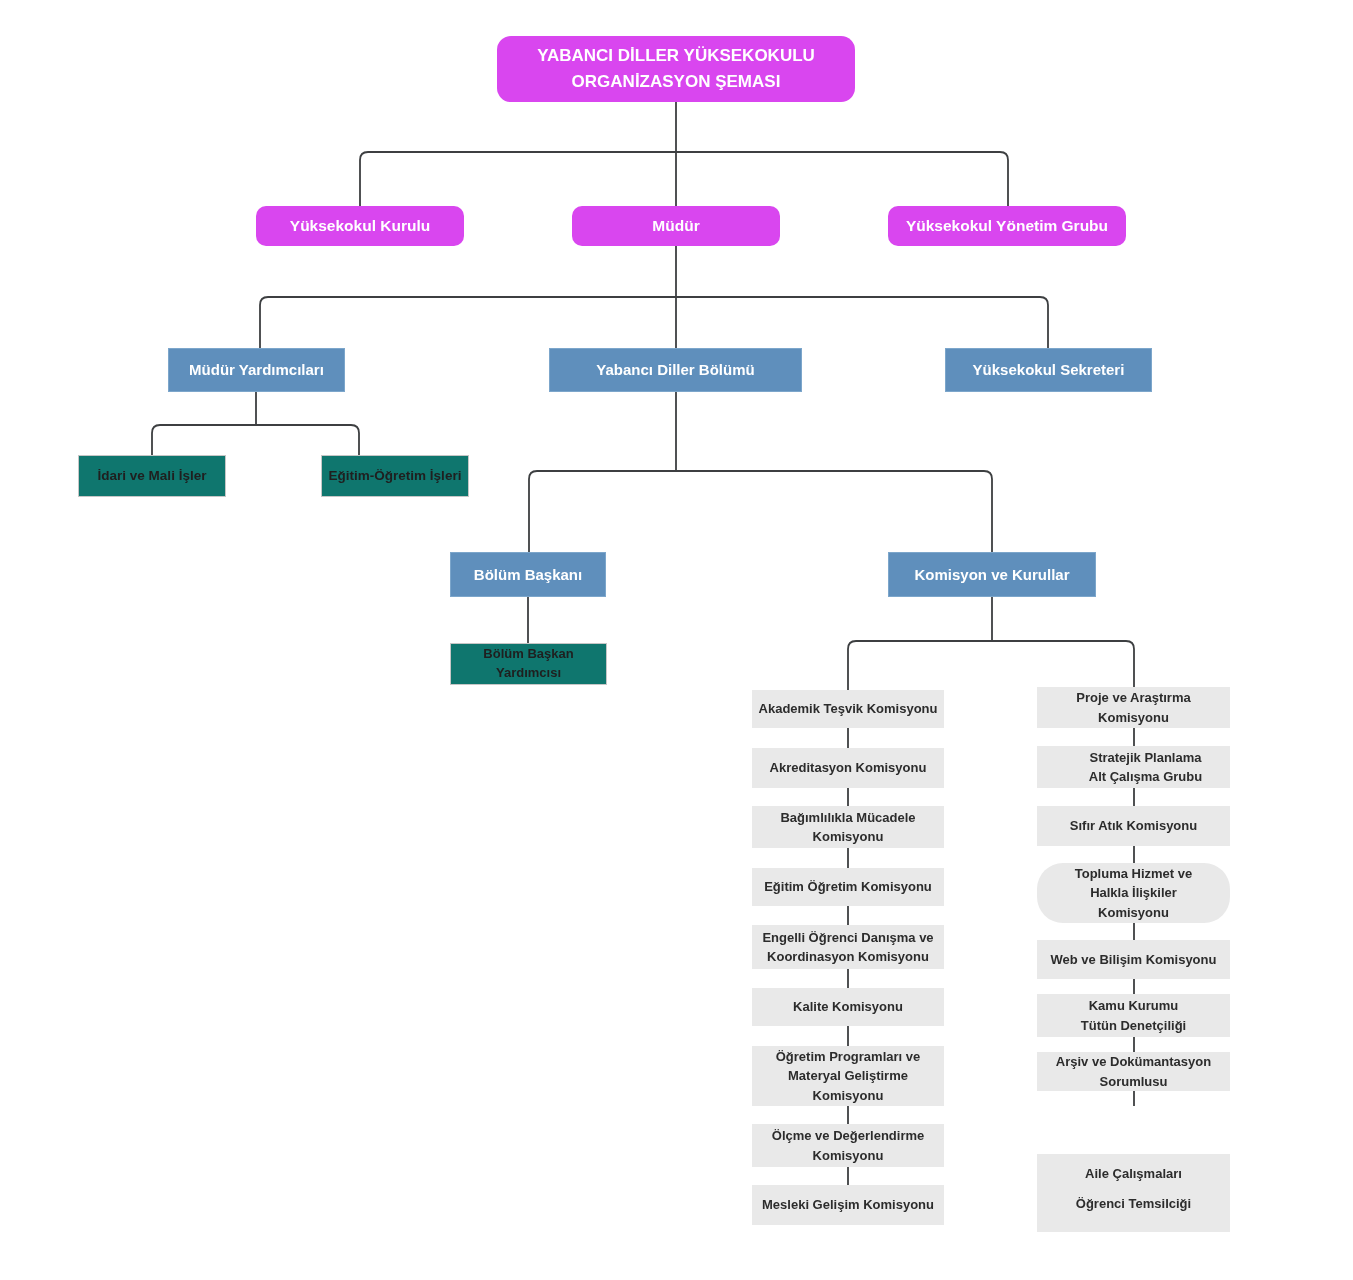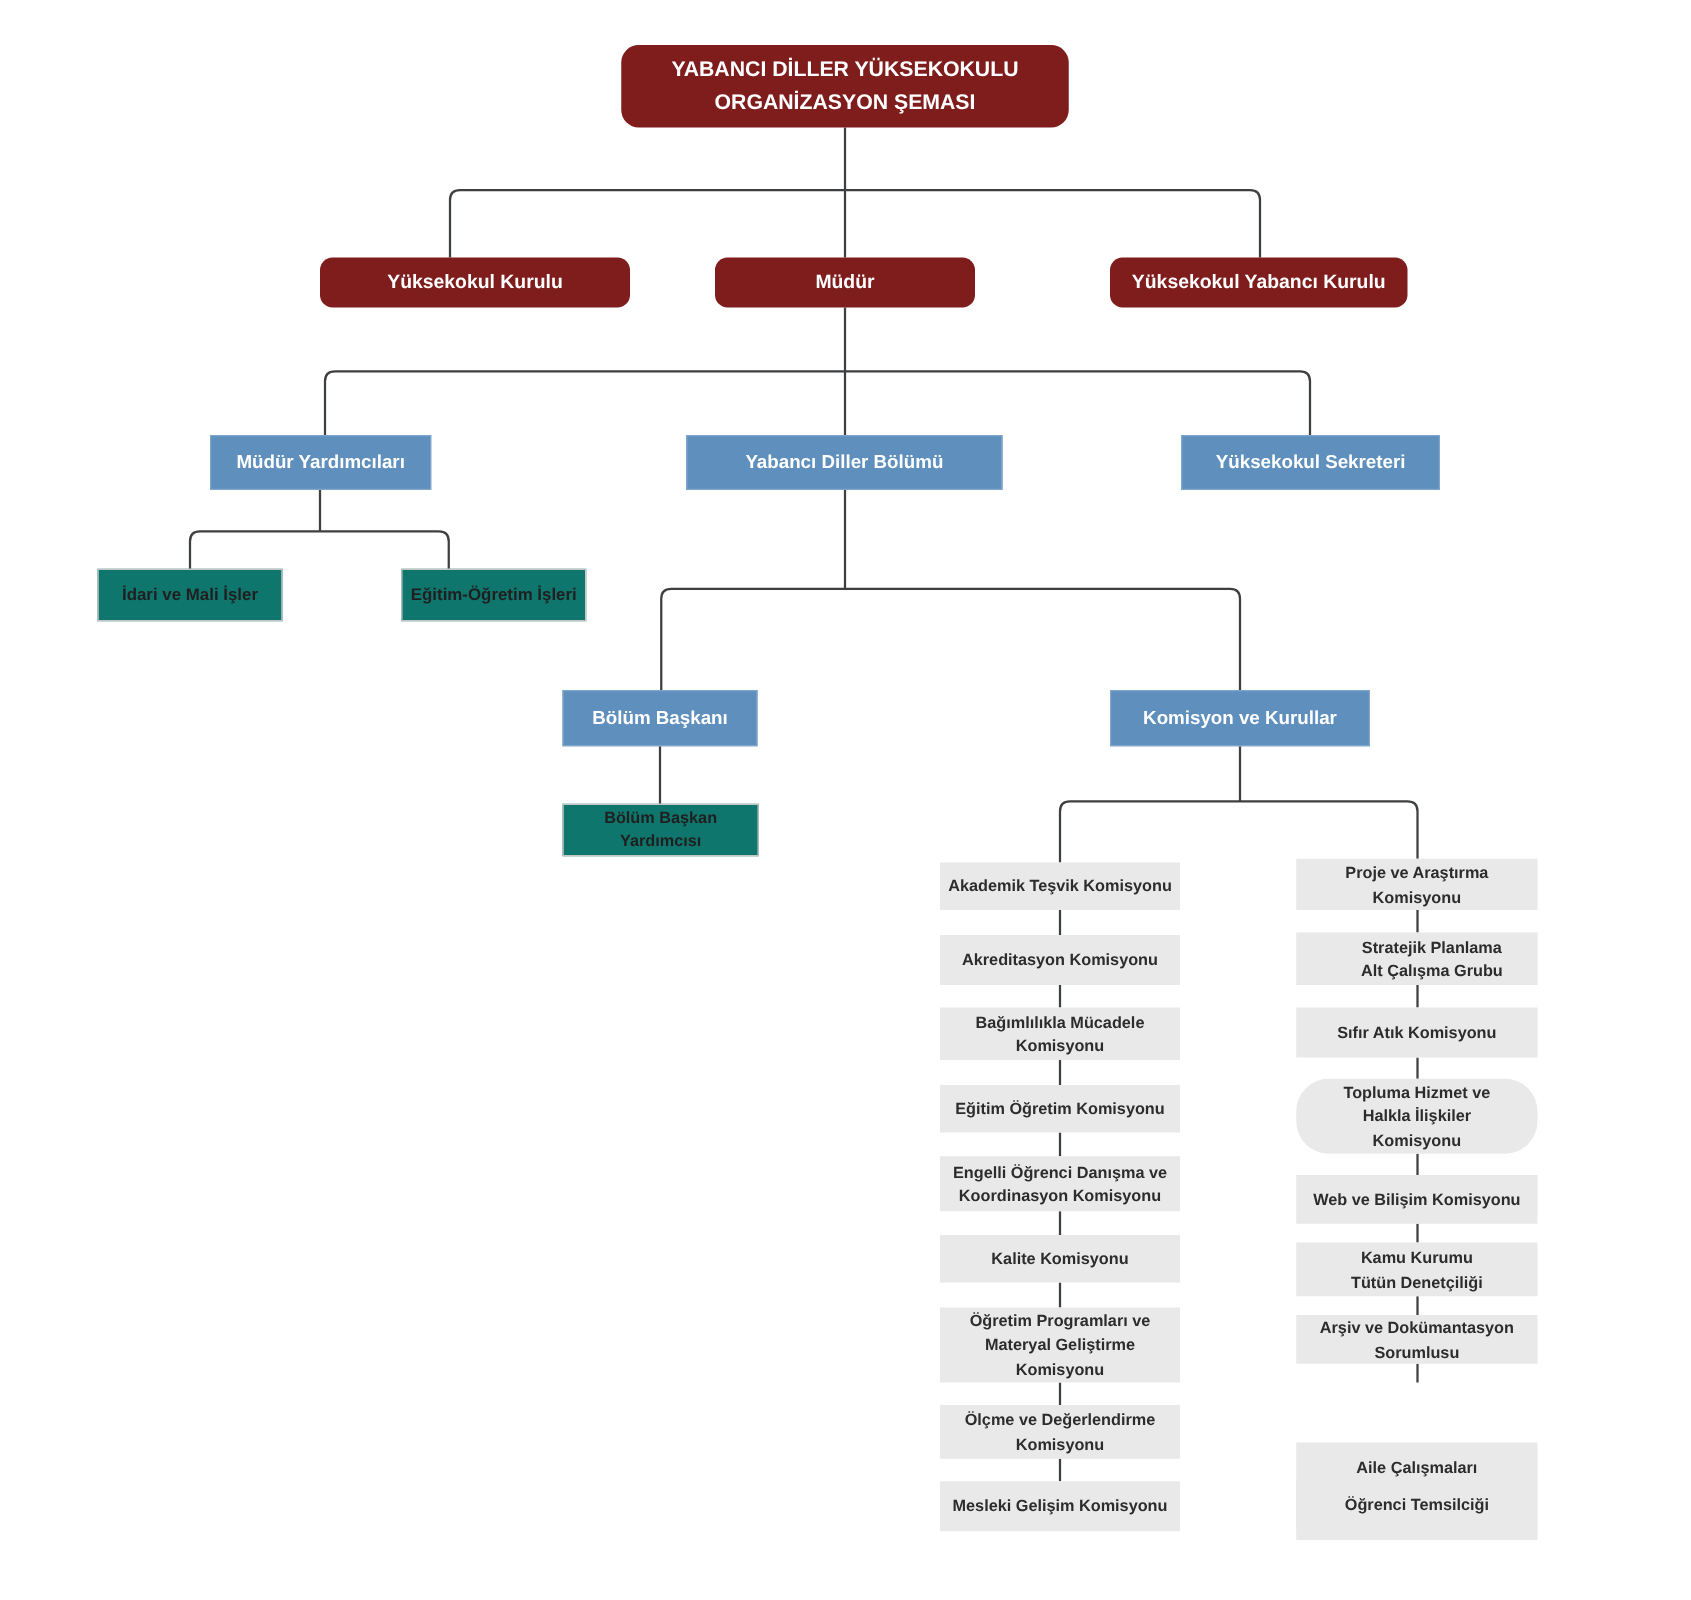--- a/index.html
+++ b/index.html
@@ -23,21 +23,21 @@
     display: flex;
     align-items: center;
     justify-content: center;
     text-align: center;
     white-space: pre-line;
     box-sizing: border-box;
     font-weight: 700;
     line-height: 1.45;
   }
   .navy {
-    background: #7f1d1d;
+    background: #d946ef;
     color: #ffffff;
     border-radius: 10px;
     font-size: 15.5px;
   }
   .navy.title-box {
     border-radius: 14px;
     font-size: 17px;
     line-height: 1.55;
   }
   .blue {
@@ -84,23 +84,23 @@
     <path d="M848,690 V649 Q848,641 856,641 H1126 Q1134,641 1134,649 V687"></path>
 
     <path d="M848,728 V748 M848,788 V806 M848,848 V868 M848,906 V925 M848,969 V988 M848,1026 V1046 M848,1106 V1124 M848,1167 V1185"></path>
 
     <path d="M1134,728 V746 M1134,788 V806 M1134,846 V863 M1134,923 V940 M1134,979 V994 M1134,1037 V1052 M1134,1091 V1106 M1134,1168 V1184"></path>
   </svg>
 
   <div class="node navy title-box" style="left:497px; top:36px; width:358px; height:66px;">YABANCI DİLLER YÜKSEKOKULU
 ORGANİZASYON ŞEMASI</div>
 
-  <div class="node navy" style="left:256px; top:206px; width:248px; height:40px;">Yüksekokul Kurulu</div>
+  <div class="node navy" style="left:256px; top:206px; width:208px; height:40px;">Yüksekokul Kurulu</div>
   <div class="node navy" style="left:572px; top:206px; width:208px; height:40px;">Müdür</div>
-  <div class="node navy" style="left:888px; top:206px; width:238px; height:40px;">Yüksekokul Yabancı Kurulu</div>
+  <div class="node navy" style="left:888px; top:206px; width:238px; height:40px;">Yüksekokul Yönetim Grubu</div>
 
   <div class="node blue" style="left:168px; top:348px; width:177px; height:44px;">Müdür Yardımcıları</div>
   <div class="node blue" style="left:549px; top:348px; width:253px; height:44px;">Yabancı Diller Bölümü</div>
   <div class="node blue" style="left:945px; top:348px; width:207px; height:44px;">Yüksekokul Sekreteri</div>
 
   <div class="node gray" style="left:78px; top:455px; width:148px; height:42px;">İdari ve Mali İşler</div>
   <div class="node gray" style="left:285px; top:455px; width:148px; height:42px;margin-left:36px;">Eğitim-Öğretim İşleri</div>
 
   <div class="node blue" style="left:450px; top:552px; width:156px; height:45px;">Bölüm Başkanı</div>
   <div class="node blue" style="left:888px; top:552px; width:208px; height:45px;">Komisyon ve Kurullar</div>

